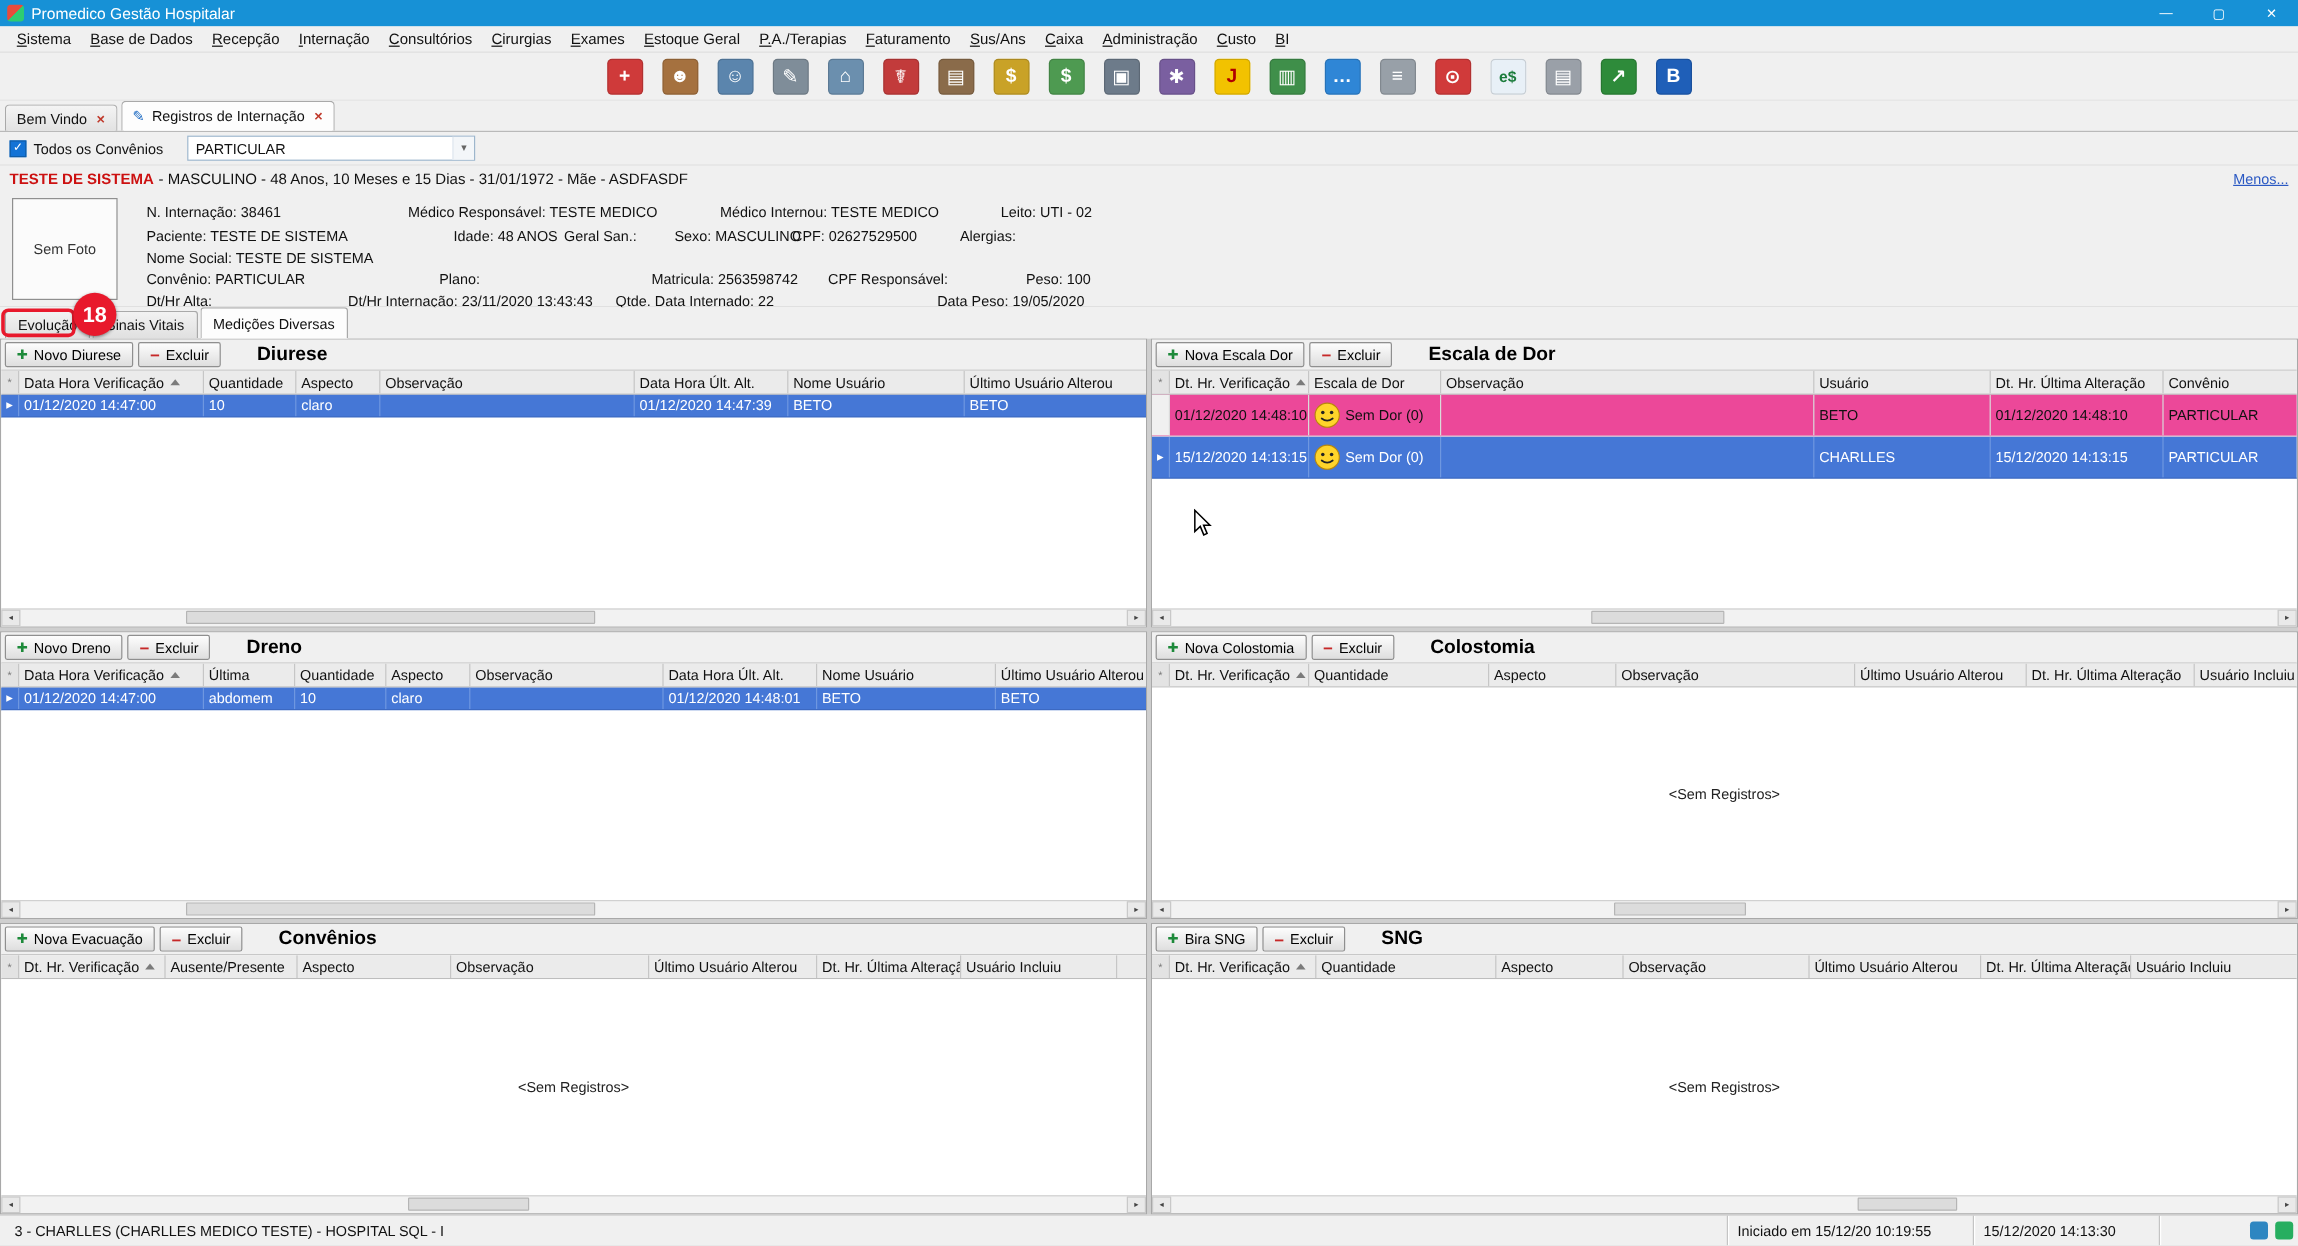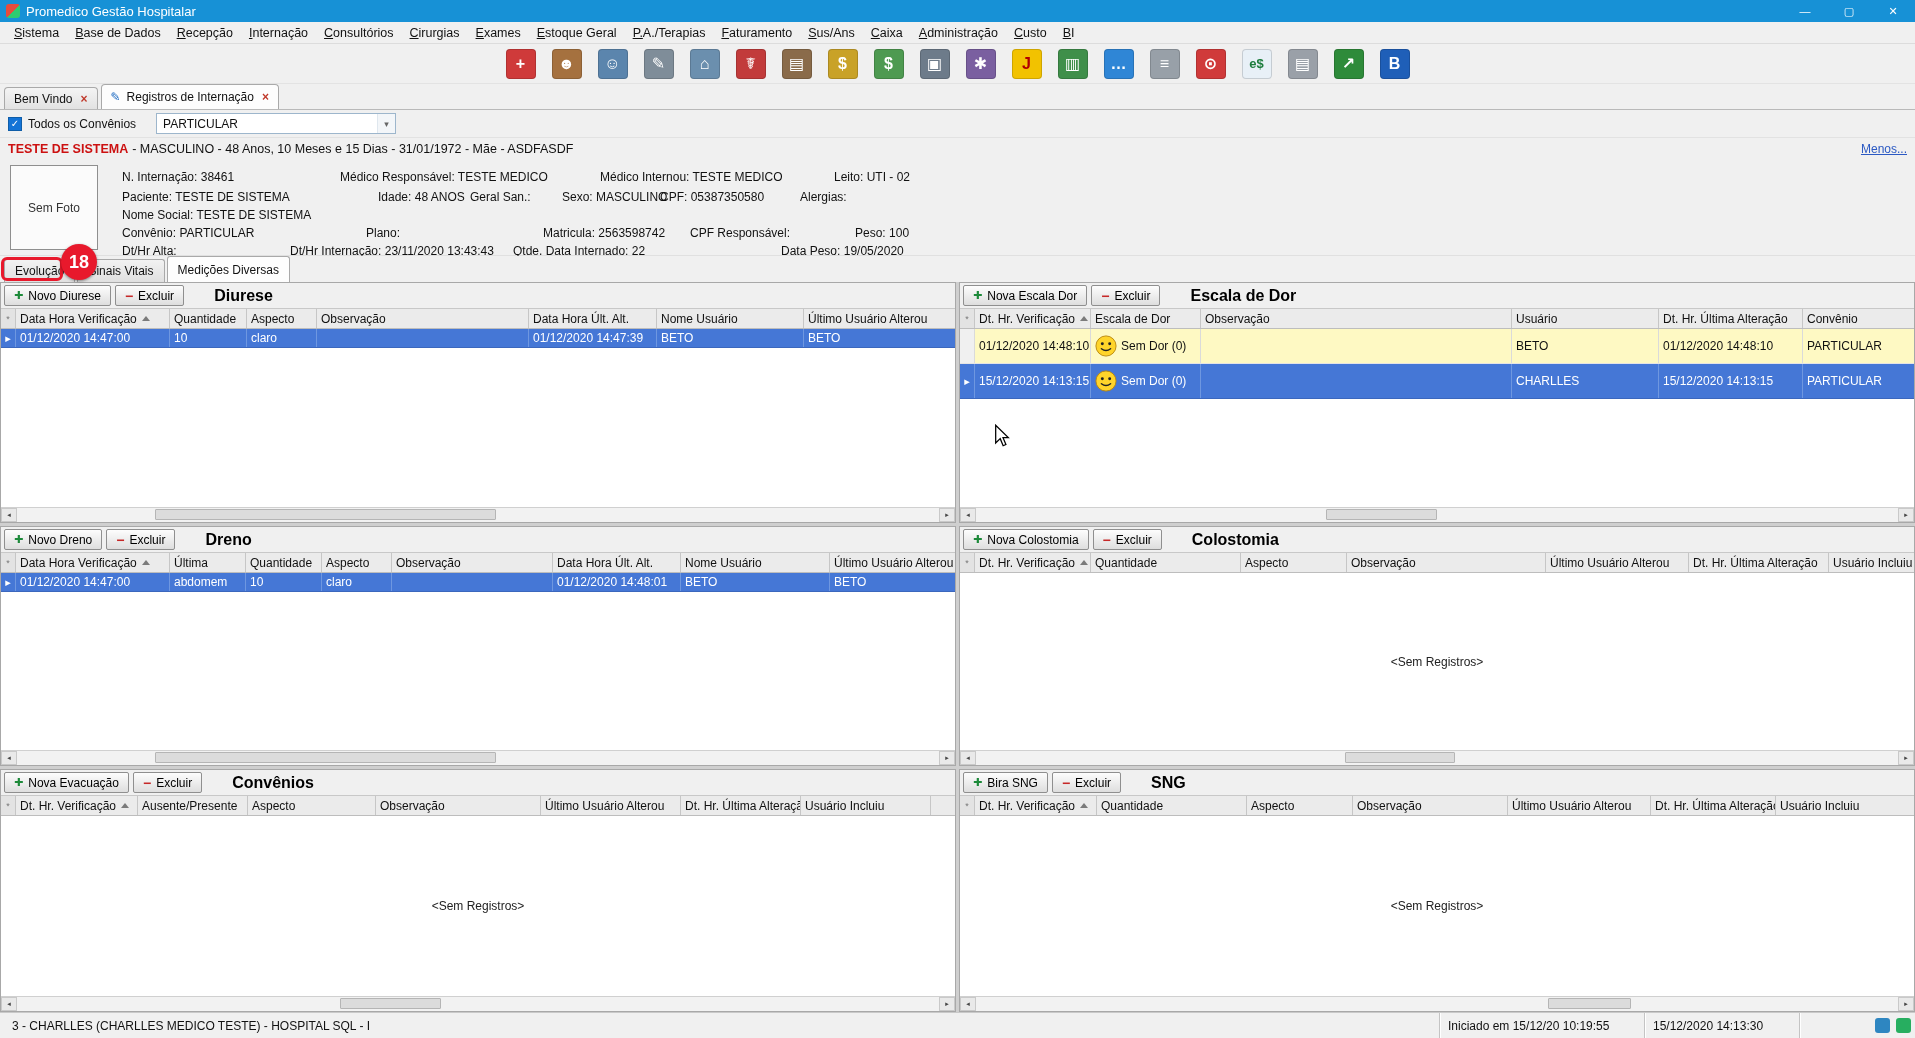--- a/index.html
+++ b/index.html
@@ -63,21 +63,21 @@
   .bic { font-style:normal; font-size:11px; font-weight:bold; }
   .bic.plus { color:#1d8a3a; }
   .bic.minus { color:#c62828; font-size:14px; }
   .ptitle { font-weight:bold; font-size:16px; margin-left:26px; color:#000; }
 
   .ghead { flex:0 0 20px; display:flex; background:#ebebeb; border-bottom:1px solid #bdbdbd; font-size:12px; overflow:hidden; }
   .gh { flex:0 0 auto; display:flex; align-items:center; padding:0 4px; border-right:1px solid #c6c6c6; white-space:nowrap; overflow:hidden; }
   .gh.ind, .gc.ind { flex:0 0 15px; width:15px; padding:0; justify-content:center; }
   .gh.ind { background:#e3e3e3; color:#777; font-size:9px; }
   .sa { width:0; height:0; border-left:4px solid transparent; border-right:4px solid transparent; border-bottom:5px solid #7b7b7b; margin-left:5px; display:inline-block; }
-  .grow { flex:0 0 19px; display:flex; font-size:12px; background:#fef9c3; border-bottom:1px solid #e4e4e4; overflow:hidden; }
+  .grow { flex:0 0 19px; display:flex; font-size:12px; background:#ec4899; border-bottom:1px solid #e4e4e4; overflow:hidden; }
   .grow.tall { flex:0 0 35px; }
   .grow.sel { background:#4577d6; color:#fff; border-bottom-color:#3b67bd; }
   .gc { flex:0 0 auto; display:flex; align-items:center; gap:4px; padding:0 4px; border-right:1px solid #dadada; white-space:nowrap; overflow:hidden; }
   .grow .gc.ind { background:#f0f0f0; color:#333; }
   .grow.sel .gc.ind { background:inherit; color:#fff; }
   .sel .gc { border-right-color:#6e97e0; }
   .rp { font-style:normal; font-size:11px; line-height:1; }
 
   .gfill { flex:1 1 auto; background:#fff; }
   .gfill.center { display:flex; align-items:center; justify-content:center; font-size:12px; color:#222; }
@@ -187,21 +187,21 @@
 
     <span class="f" style="left:122px;top:10px"><span>N. Internação:</span> <span>38461</span></span>
     <span class="f" style="left:340px;top:10px"><span>Médico Responsável:</span> <span>TESTE MEDICO</span></span>
     <span class="f" style="left:600px;top:10px"><span>Médico Internou:</span> <span>TESTE MEDICO</span></span>
     <span class="f" style="left:834px;top:10px"><span>Leito:</span> <span>UTI - 02</span></span>
 
     <span class="f" style="left:122px;top:30px"><span>Paciente:</span> <span>TESTE DE SISTEMA</span></span>
     <span class="f" style="left:378px;top:30px"><span>Idade:</span> <span>48 ANOS</span></span>
     <span class="f" style="left:470px;top:30px"><span>Geral San.:</span> <span></span></span>
     <span class="f" style="left:562px;top:30px"><span>Sexo:</span> <span>MASCULINO</span></span>
-    <span class="f" style="left:660px;top:30px"><span>CPF:</span> <span>05387350580</span></span>
+    <span class="f" style="left:660px;top:30px"><span>CPF:</span> <span>02627529500</span></span>
     <span class="f" style="left:800px;top:30px"><span>Alergias:</span> <span></span></span>
 
     <span class="f" style="left:122px;top:48px"><span>Nome Social:</span> <span>TESTE DE SISTEMA</span></span>
 
     <span class="f" style="left:122px;top:66px"><span>Convênio:</span> <span>PARTICULAR</span></span>
     <span class="f" style="left:366px;top:66px"><span>Plano:</span> <span></span></span>
     <span class="f" style="left:543px;top:66px"><span>Matricula:</span> <span>2563598742</span></span>
     <span class="f" style="left:690px;top:66px"><span>CPF Responsável:</span> <span></span></span>
     <span class="f" style="left:855px;top:66px"><span>Peso:</span> <span>100</span></span>
 

